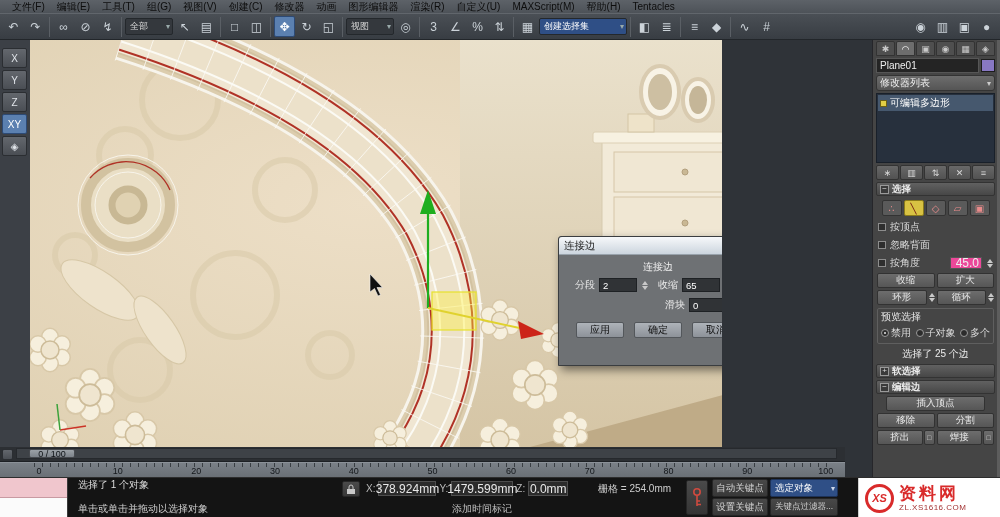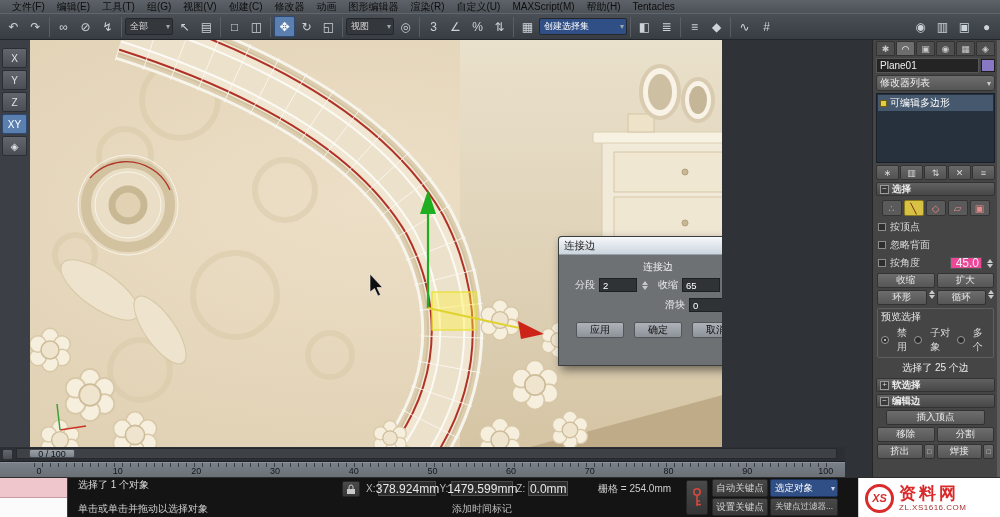--- a/index.html
+++ b/index.html
@@ -67,27 +67,27 @@
 .rhead{height:14px;background:linear-gradient(#616161,#474747);border:1px solid #333;border-radius:2px;display:flex;align-items:center;gap:3px;padding:0 3px;color:#ececec;font-weight:bold;font-size:9.5px}
 .pm{width:9px;height:9px;border:1px solid #9a9a9a;background:#3a3a3a;display:flex;align-items:center;justify-content:center;font-size:8px;color:#ddd;line-height:1;font-weight:normal}
 .soicons{display:flex;gap:2px;justify-content:center;padding:2px 0 1px}
 .soi{width:20px;height:16px;background:#5a5a5a;border:1px solid #333;border-radius:2px;color:#e88b8b;display:flex;align-items:center;justify-content:center;font-size:10px}
 .soi.active{background:#d8c243;color:#6d1410;border-color:#8a7a1a}
 .cbrow{display:flex;align-items:center;gap:4px;padding:1px 2px;color:#dcdcdc}
 .cb{width:8px;height:8px;background:#2e2e2e;border:1px solid #8d8d8d;flex:none}
 .minifield{margin-left:auto;width:32px;height:12px;background:#ec4899;border:1px solid #555;color:#eee;font-size:12px;display:flex;align-items:center;justify-content:flex-end;padding:0 2px}
 .grid2{display:grid;grid-template-columns:1fr 1fr;gap:2px;padding:0 1px}
 .btn{height:15px;background:linear-gradient(#6d6d6d,#565656);border:1px solid #323232;border-radius:2px;color:#eaeaea;font-size:9.5px;display:flex;align-items:center;justify-content:center;padding:0 2px;white-space:nowrap}
-.pair{display:flex;gap:1px}
+.pair{display:flex;align-items:center;gap:1px}
 .pair .btn{flex:1}
 .sqbtn{width:11px;height:15px;background:linear-gradient(#6d6d6d,#565656);border:1px solid #323232;border-radius:2px;color:#ddd;font-size:7px;display:flex;align-items:center;justify-content:center}
 .grpbox{border:1px solid #5f5f5f;border-radius:2px;margin:1px 1px 0 1px;padding:1px 2px 3px 2px}
 .grplab{color:#e6e6e6;padding:0 0 2px 1px}
 .radios{display:flex;align-items:center;justify-content:space-between;padding:0 1px;color:#dcdcdc}
-.rdw{display:flex;align-items:center;gap:8px}
+.rdw{display:flex;align-items:center;gap:2px}
 .rd{width:8px;height:8px;border-radius:50%;background:#2c2c2c;border:1px solid #9a9a9a;position:relative;flex:none}
 .rd.on::after{content:"";position:absolute;inset:2px;background:#e6e6e6;border-radius:50%}
 .selstatus{text-align:center;color:#ececec;padding:1px 0}
 
 
 .timeline{position:absolute;top:447px;left:0;width:845px;height:30px;background:#33373c}
 .tslider{position:relative;height:15px;background:#2c2f33;border-bottom:1px solid #1d2024}
 .tsbtn{position:absolute;left:2px;top:2px;width:11px;height:11px;background:linear-gradient(#63676d,#4a4e54);border:1px solid #2b2e32;border-radius:2px}
 .tstrack{position:absolute;left:16px;right:8px;top:1px;bottom:2px;background:#3e4247;border:1px solid #26292d}
 .tshandle{position:absolute;left:12px;top:0;bottom:0;width:46px;background:linear-gradient(#9ba1a7,#7d838a);border:1px solid #46494e;border-radius:2px;color:#0f1317;font-size:9px;display:flex;align-items:center;justify-content:center}

